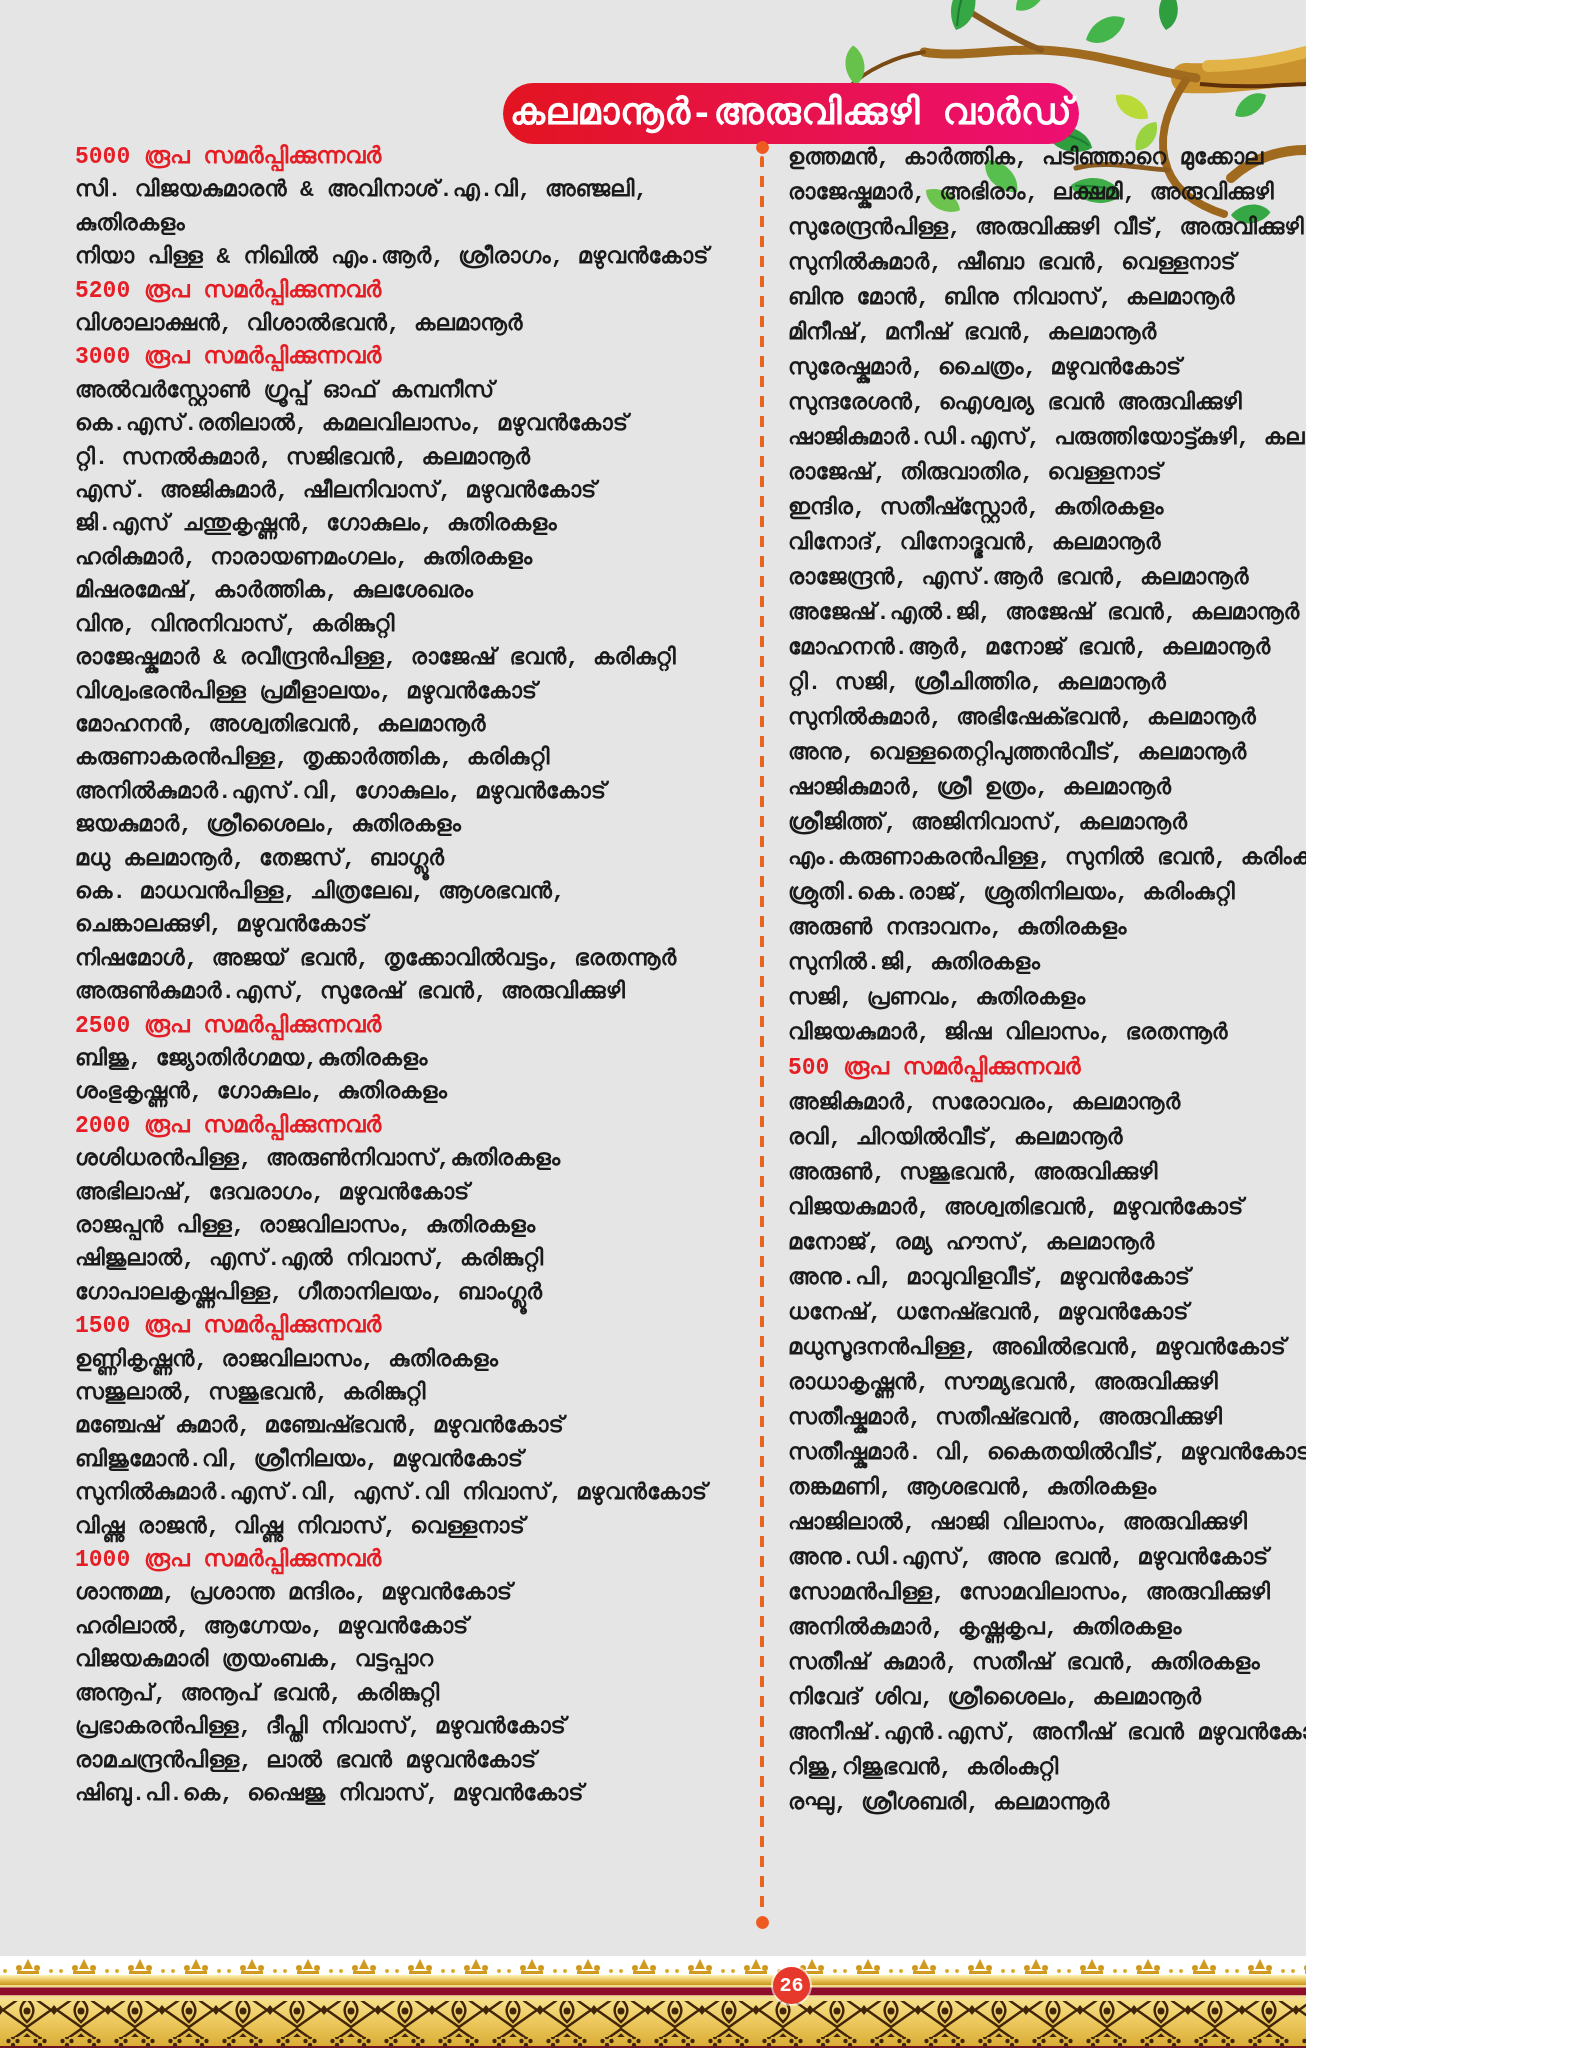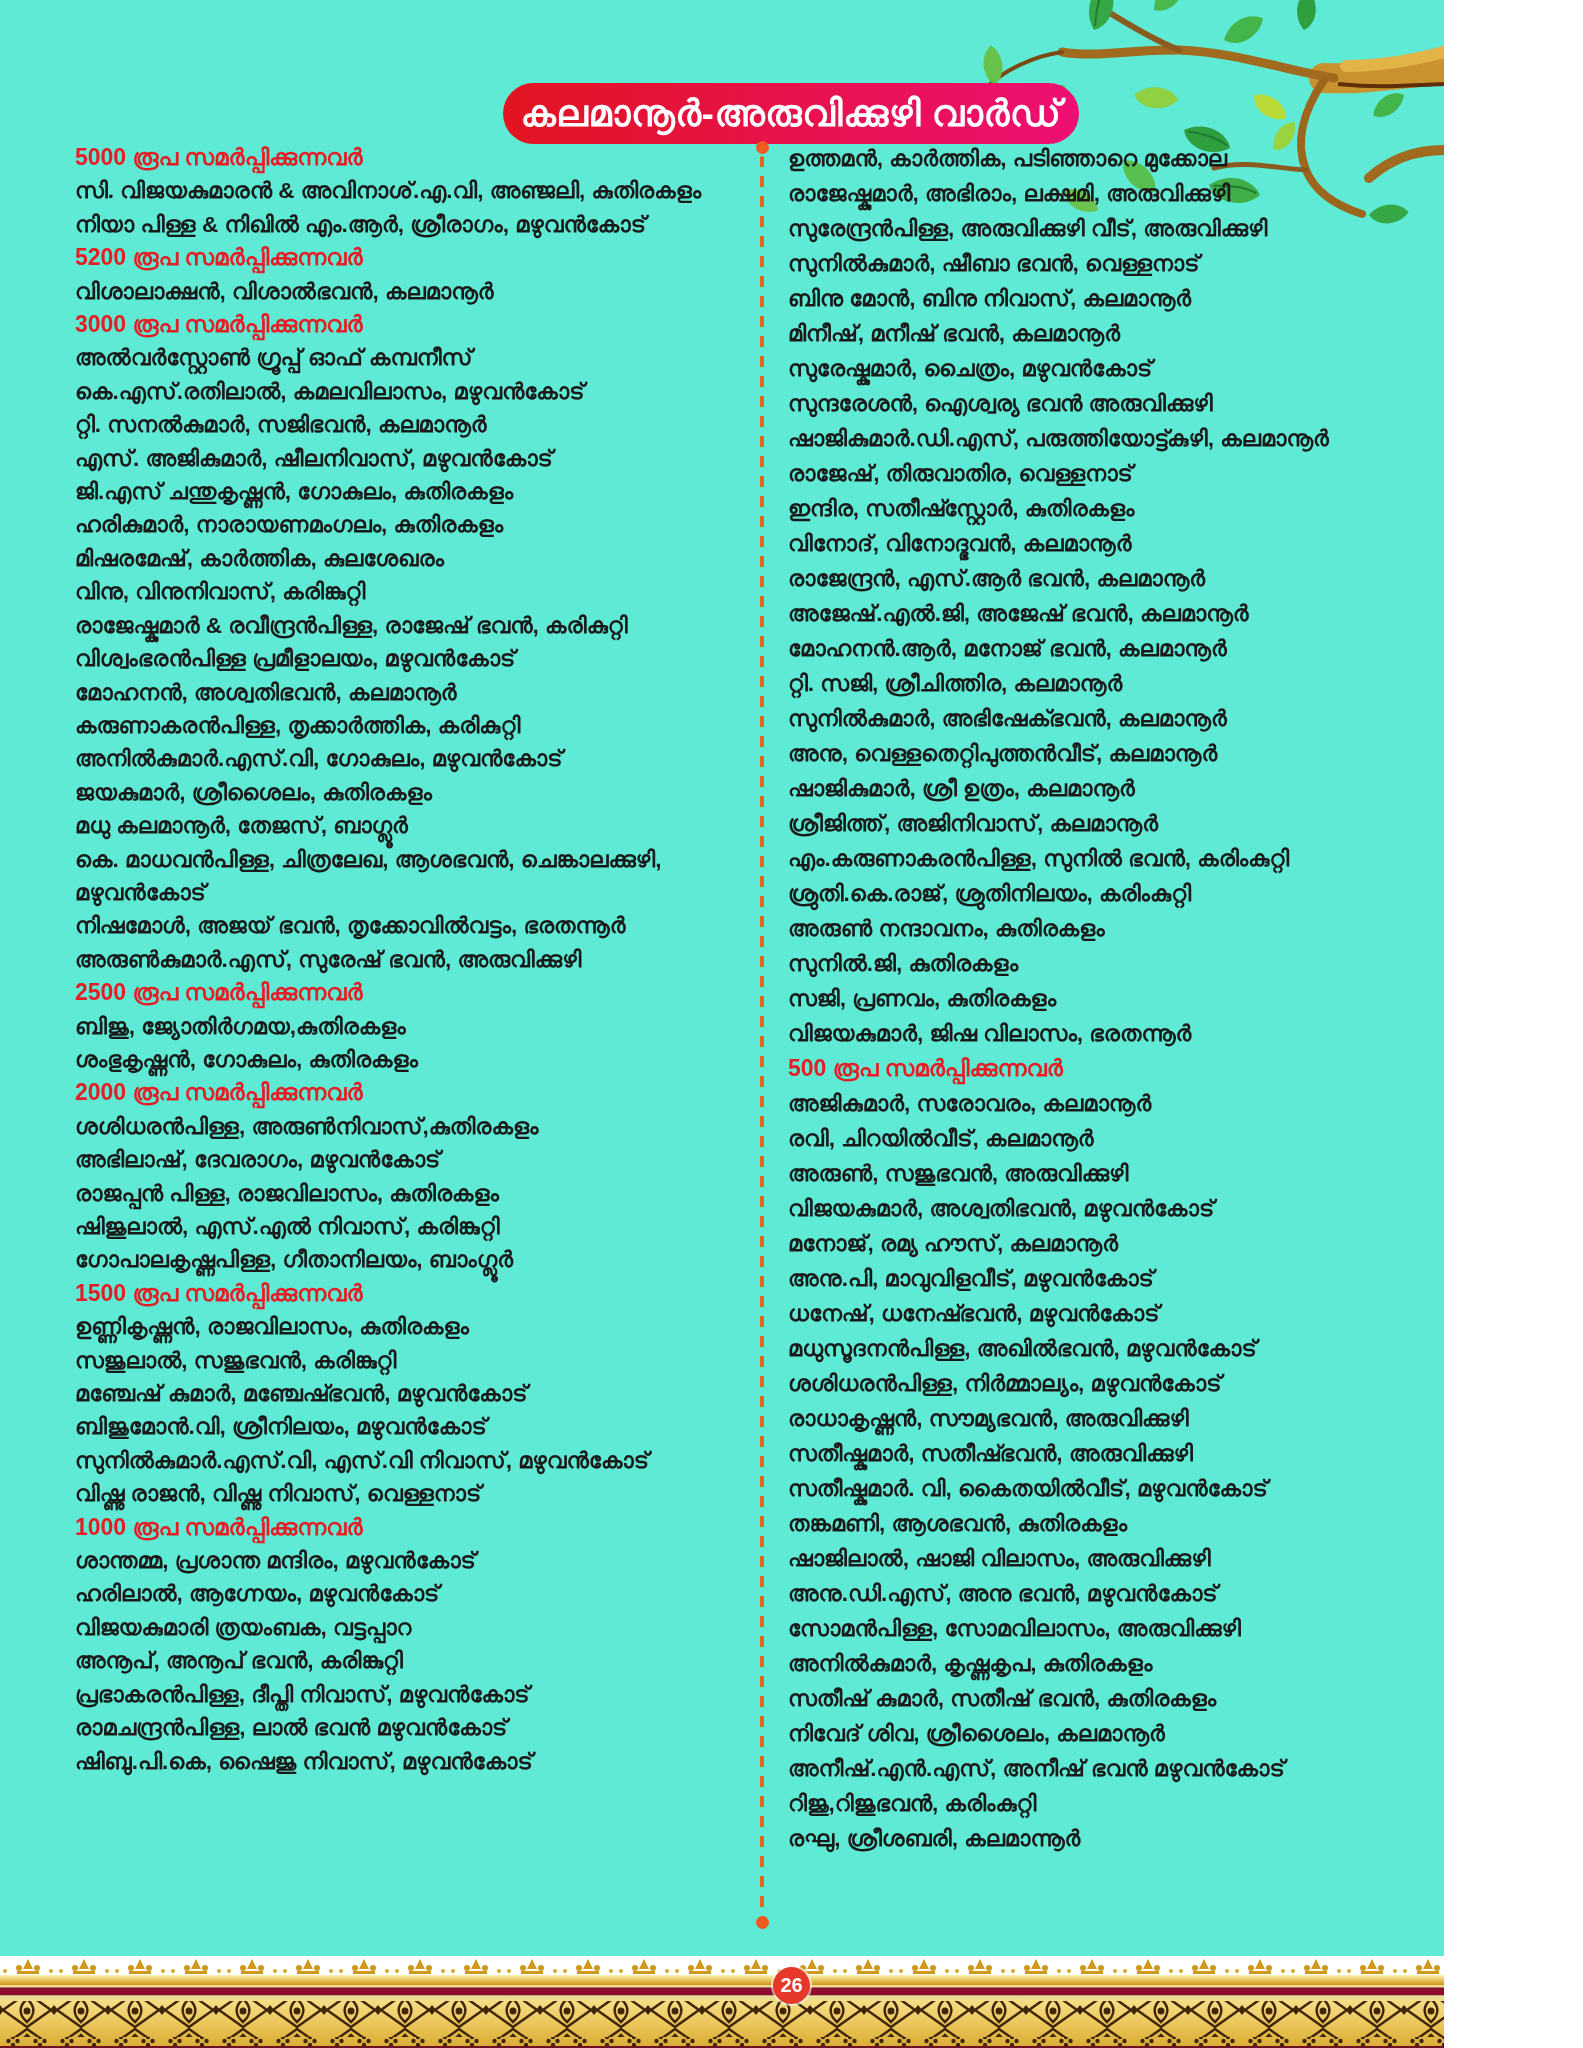--- a/index.html
+++ b/index.html
@@ -1,21 +1,21 @@
 <!DOCTYPE html>
 <html><head>
 <meta charset="utf-8">
 <style>
   html,body{margin:0;padding:0;}
   .page{
     position:relative;
-    width:1444px;height:2048px;
-    background:#5eead4;
+    width:1306px;height:2048px;
+    background:#e5e5e5;
     overflow:hidden;
-    font-family:Liberation Sans, sans-serif;
+    font-family:Liberation Mono, monospace;
   }
   .branch{position:absolute;top:0;right:0;width:470px;height:255px;}
   .title-pill{
     position:absolute;left:503px;top:83px;width:576px;height:61px;
     border-radius:34px;
     background:linear-gradient(90deg,#e31420 0%,#e81250 55%,#ee0f73 100%);
     display:flex;align-items:center;justify-content:center;
   }
   .title-pill span{
     color:#ffffff;font-size:37px;font-weight:700;letter-spacing:.5px;
@@ -204,21 +204,20 @@
       <div class="entry">വിജയകുമാർ, ജിഷ വിലാസം, ഭരതന്നൂർ</div>
       <div class="sec-header">500 രൂപ സമർപ്പിക്കുന്നവർ</div>
       <div class="entry">അജികുമാർ, സരോവരം, കലമാനൂർ</div>
       <div class="entry">രവി, ചിറയിൽവീട്, കലമാനൂർ</div>
       <div class="entry">അരുൺ, സജുഭവൻ, അരുവിക്കുഴി</div>
       <div class="entry">വിജയകുമാർ, അശ്വതിഭവൻ, മഴുവൻകോട്</div>
       <div class="entry">മനോജ്, രമ്യ ഹൗസ്, കലമാനൂർ</div>
       <div class="entry">അനു.പി, മാവുവിളവീട്, മഴുവൻകോട്</div>
       <div class="entry">ധനേഷ്, ധനേഷ്ഭവൻ, മഴുവൻകോട്</div>
       <div class="entry">മധുസൂദനൻപിള്ള, അഖിൽഭവൻ, മഴുവൻകോട്</div>
-      <div class="entry">ശശിധരൻപിള്ള, നിർമ്മാല്യം, മഴുവൻകോട്</div>
       <div class="entry">രാധാകൃഷ്ണൻ, സൗമ്യഭവൻ, അരുവിക്കുഴി</div>
       <div class="entry">സതീഷ്കുമാർ, സതീഷ്ഭവൻ, അരുവിക്കുഴി</div>
       <div class="entry">സതീഷ്കുമാർ. വി, കൈതയിൽവീട്, മഴുവൻകോട്</div>
       <div class="entry">തങ്കമണി, ആശഭവൻ, കുതിരകളം</div>
       <div class="entry">ഷാജിലാൽ, ഷാജി വിലാസം, അരുവിക്കുഴി</div>
       <div class="entry">അനു.ഡി.എസ്, അനു ഭവൻ, മഴുവൻകോട്</div>
       <div class="entry">സോമൻപിള്ള, സോമവിലാസം, അരുവിക്കുഴി</div>
       <div class="entry">അനിൽകുമാർ, കൃഷ്ണകൃപ, കുതിരകളം</div>
       <div class="entry">സതീഷ് കുമാർ, സതീഷ് ഭവൻ, കുതിരകളം</div>
       <div class="entry">നിവേദ് ശിവ, ശ്രീശൈലം, കലമാനൂർ</div>

